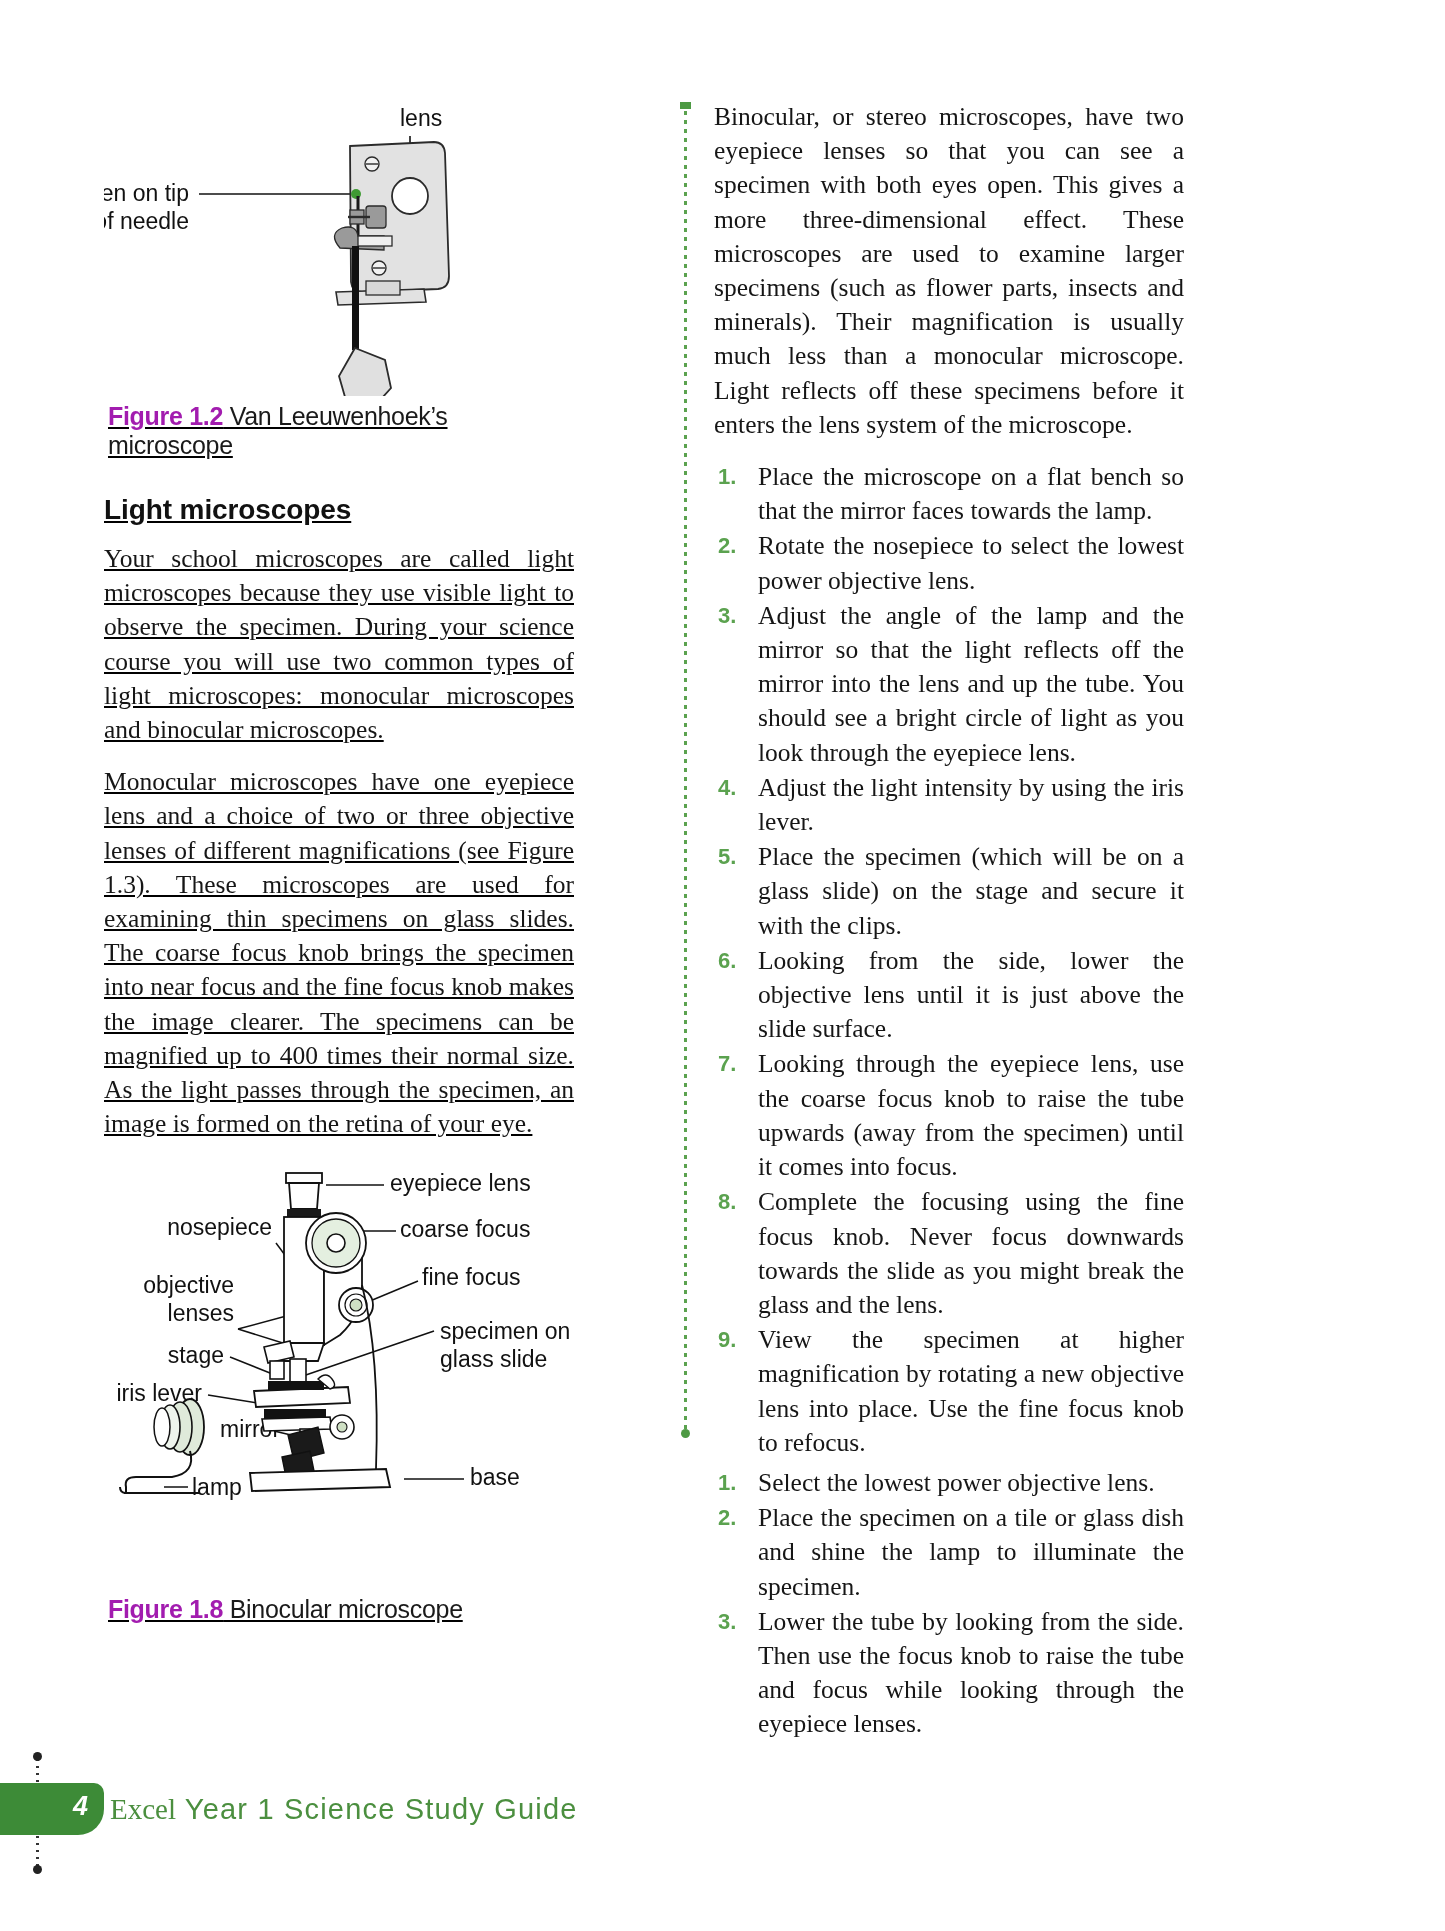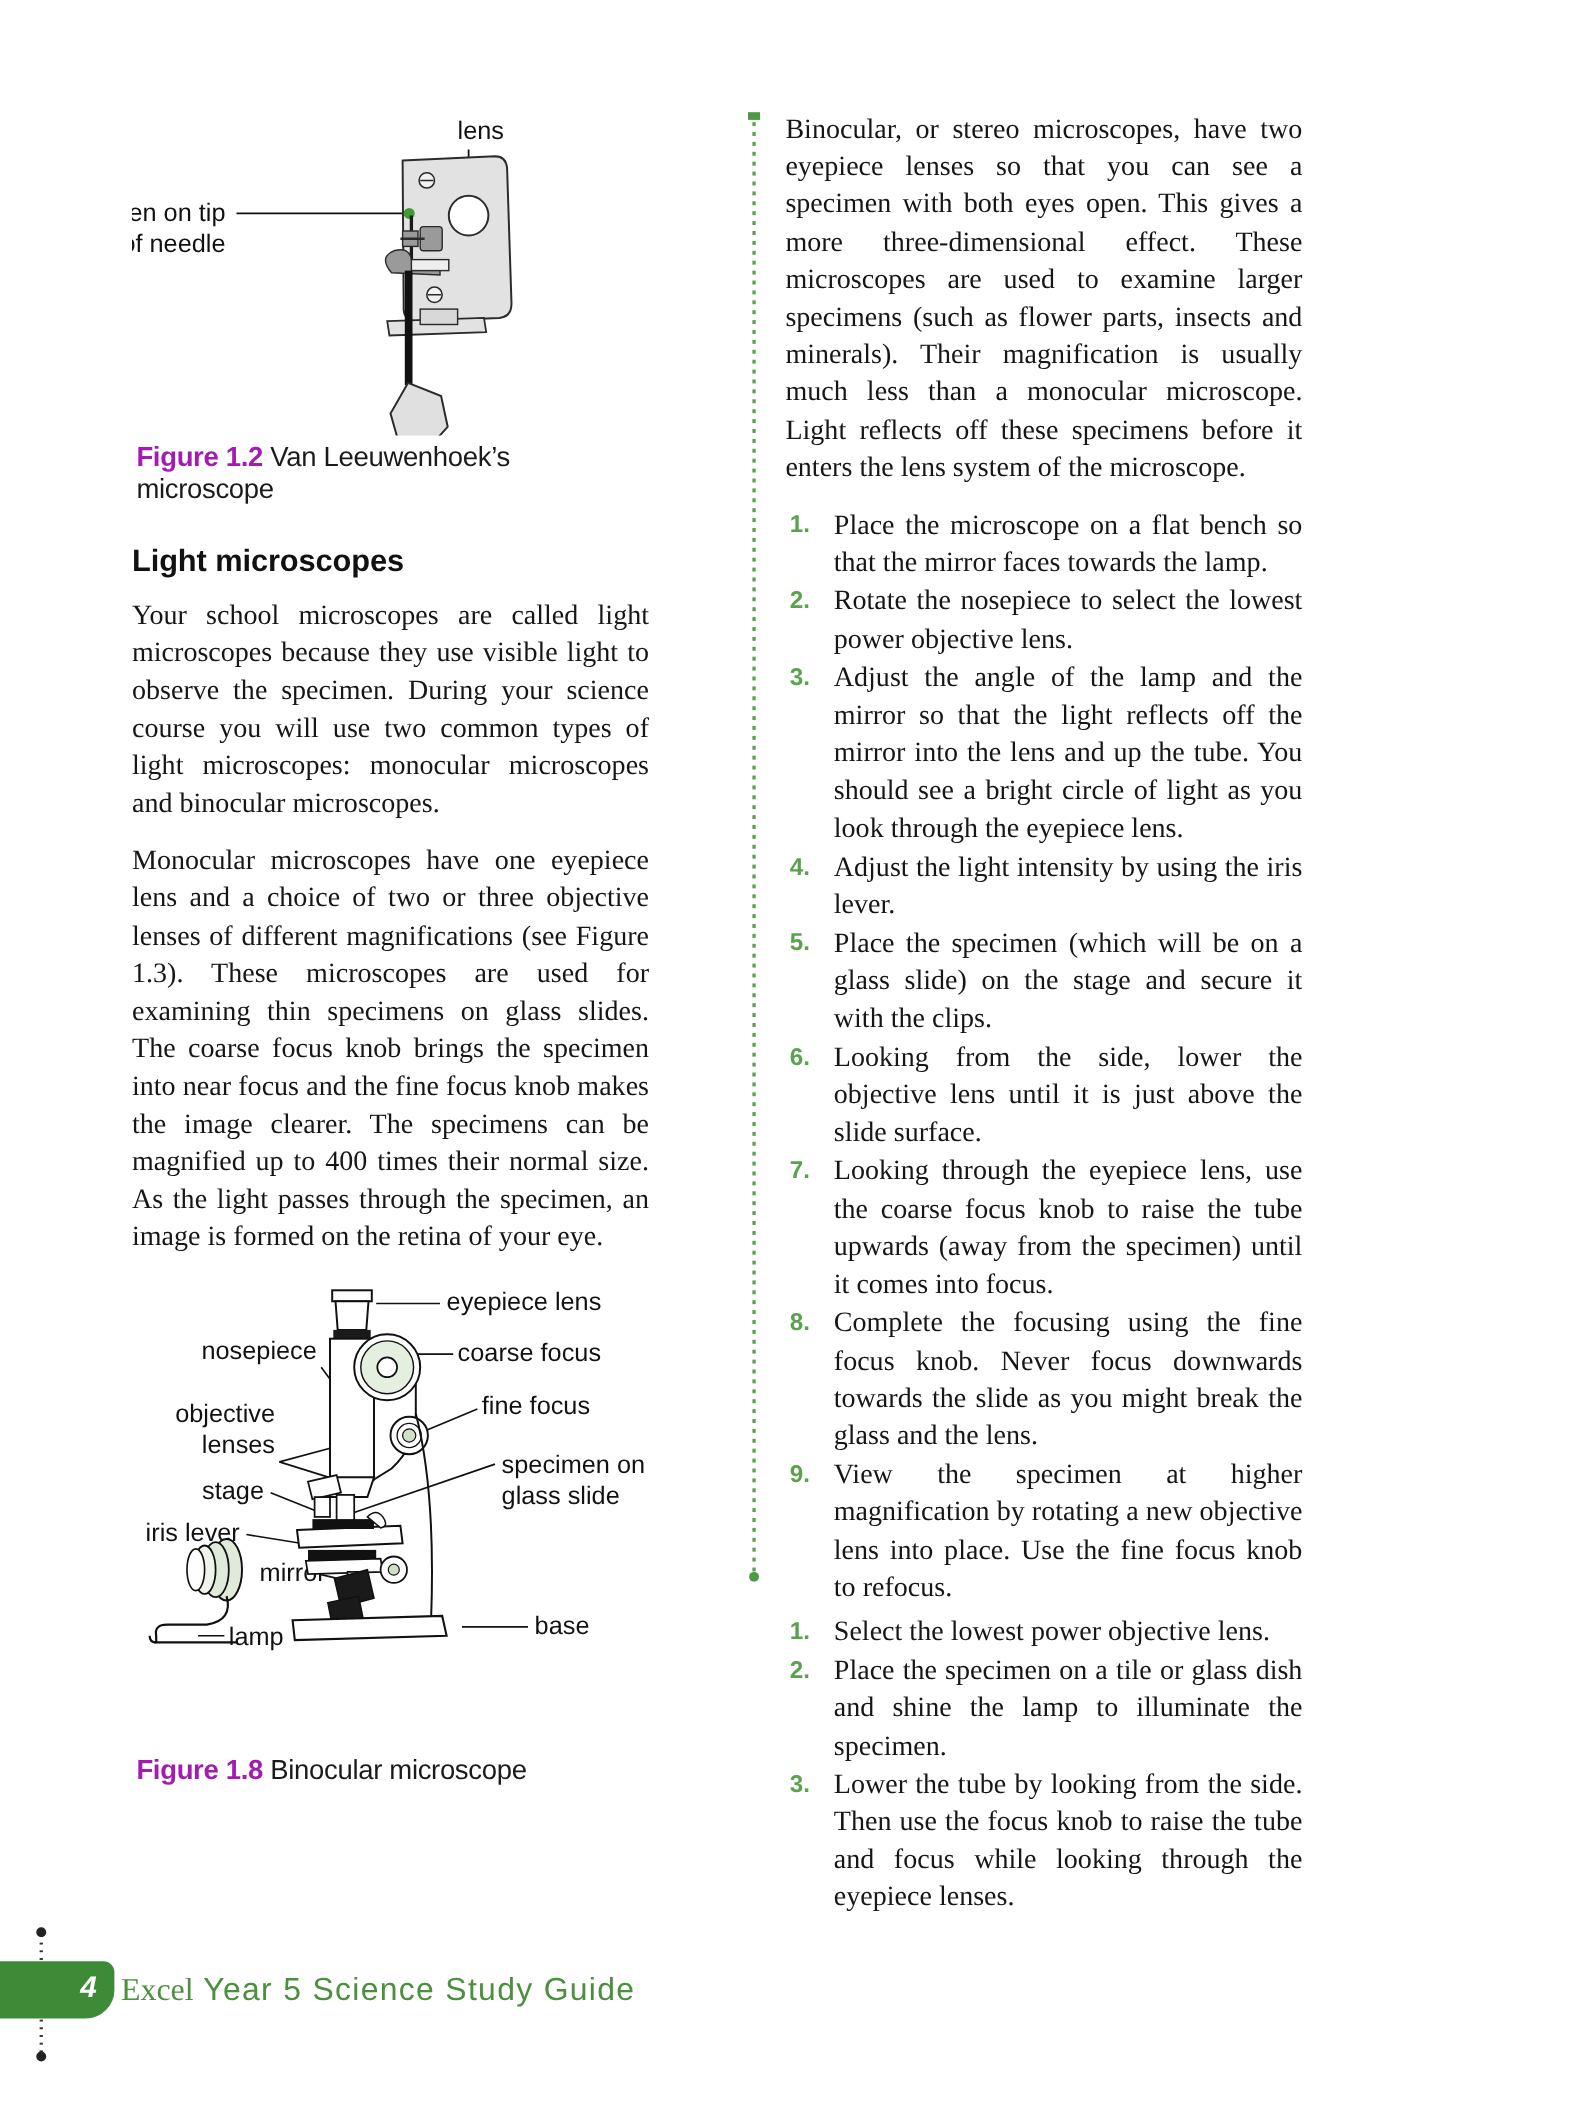--- a/index.html
+++ b/index.html
@@ -14,21 +14,21 @@
     position:absolute;inset:0;
   }
 
   
   .columns{
     position:absolute;
     left:104px; top:96px;
     width:1240px; height:1330px;
   }
   .col-left{
-    position:absolute; left:16px; top:0; width:470px;
+    position:absolute; left:0; top:0; width:470px;text-decoration:underline;
   }
   .col-right{
     position:absolute; left:610px; top:0; width:470px;
   }
 
   
   .divider{
     position:absolute;
     left:580px; top:6px;
     width:3px; height:1330px;
@@ -407,16 +407,16 @@
   </div>
 
   <div class="footer">
     <div class="footdots">
       <div class="d top"></div>
       <div class="d bot"></div>
     </div>
     <div class="pagetab">
       <span class="pagenum">4</span>
     </div>
-    <div class="booktitle"><span class="ital">Excel</span><span> Year 5 Science Study Guide</span></div>
+    <div class="booktitle"><span class="ital">Excel</span><span> Year 1 Science Study Guide</span></div>
   </div>
 
 </div>
 
 </body></html>

